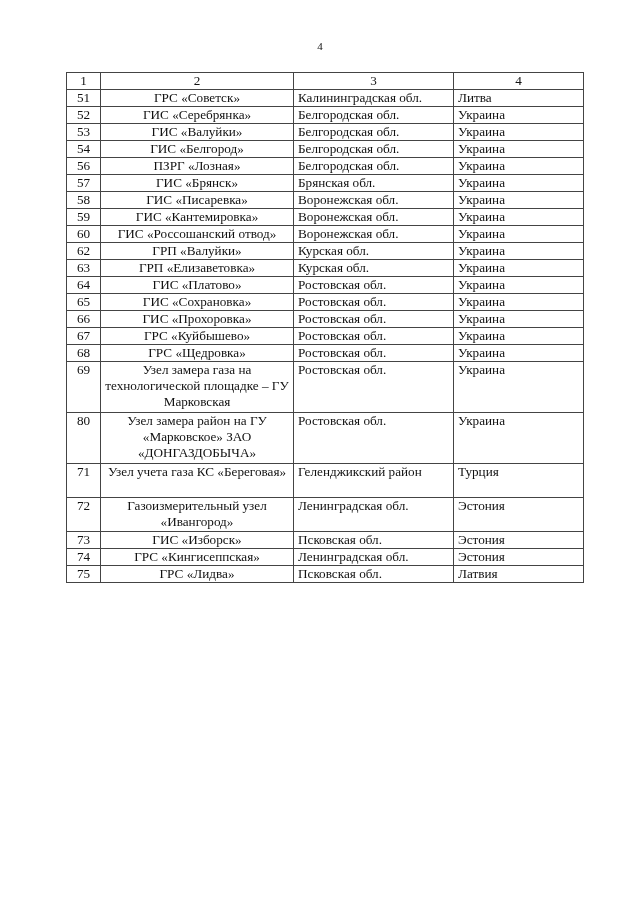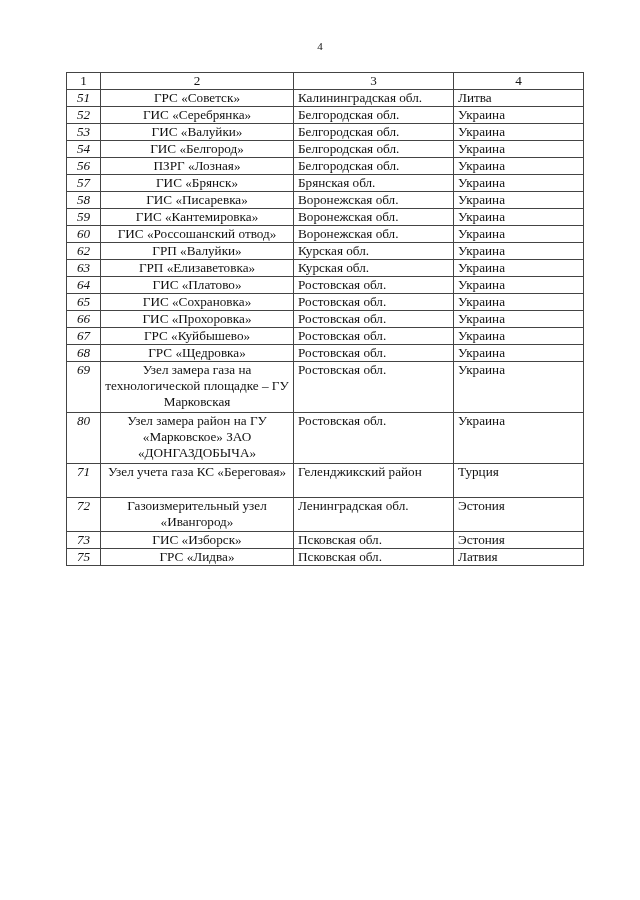--- a/index.html
+++ b/index.html
@@ -38,21 +38,21 @@
       padding: 0 4px;
       vertical-align: top;
       font-weight: normal;
       white-space: nowrap;
     }
     table.doc-table th {
       text-align: center;
       height: 16px;
     }
     table.doc-table td { height: 16px; }
-    td.num { text-align: center; padding: 0 2px; font-style: italic; }
+    td.num { text-align: center; padding: 0 2px; }
     td.name { white-space: normal !important; text-align: center; }
     col.c1 { width: 34px; }
     col.c2 { width: 193px; }
     col.c3 { width: 160px; }
     col.c4 { width: 130px; }
     tr.tall td { height: 50px; margin-left: 13px; }
     tr.mid td { height: 33px; }
   </style>
 </head>
 <body>
@@ -195,19 +195,25 @@
         <td class="region">Ленинградская обл.</td>
         <td class="country">Эстония</td>
       </tr>
       <tr>
         <td class="num">73</td>
         <td class="name">ГИС «Изборск»</td>
         <td class="region">Псковская обл.</td>
         <td class="country">Эстония</td>
       </tr>
       <tr>
+        <td class="num">74</td>
+        <td class="name">ГРС «Кингисеппская»</td>
+        <td class="region">Ленинградская обл.</td>
+        <td class="country">Эстония</td>
+      </tr>
+      <tr>
         <td class="num">75</td>
         <td class="name">ГРС «Лидва»</td>
         <td class="region">Псковская обл.</td>
         <td class="country">Латвия</td>
       </tr>
     </tbody>
 </table>
 
 </body></html>

